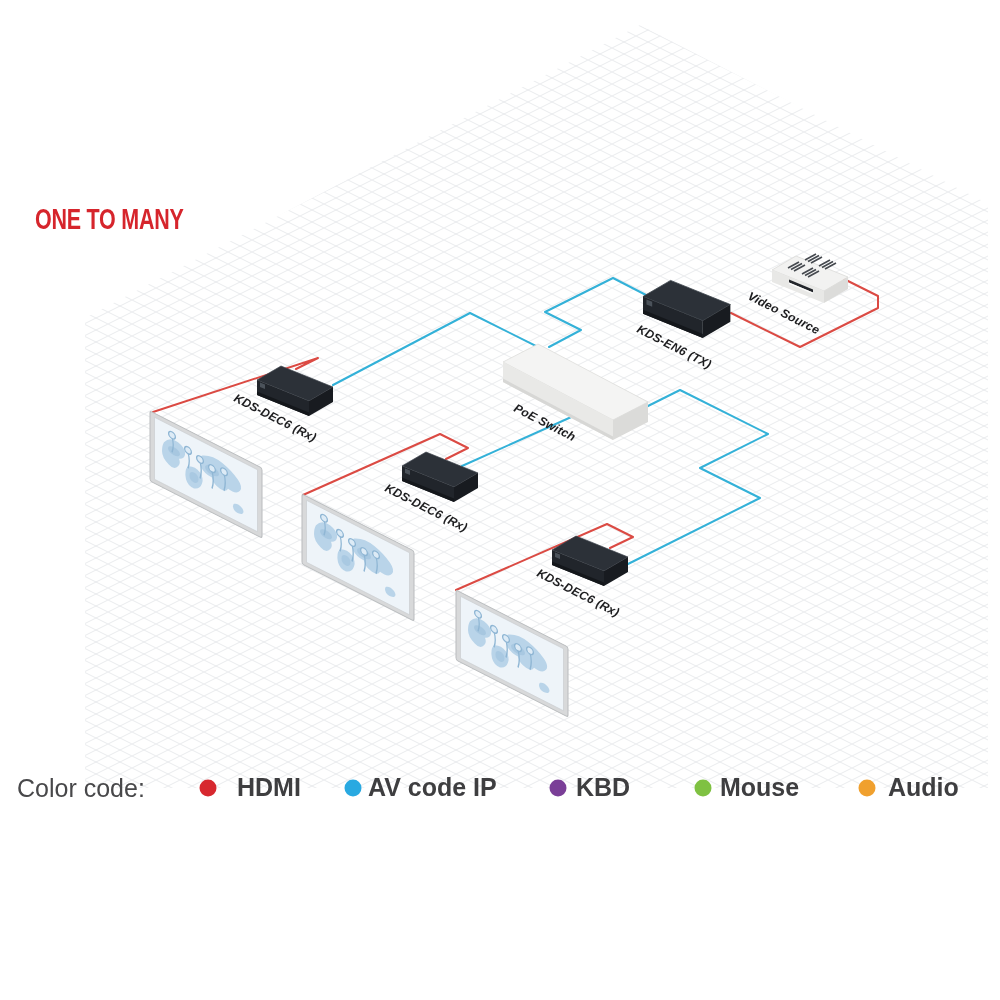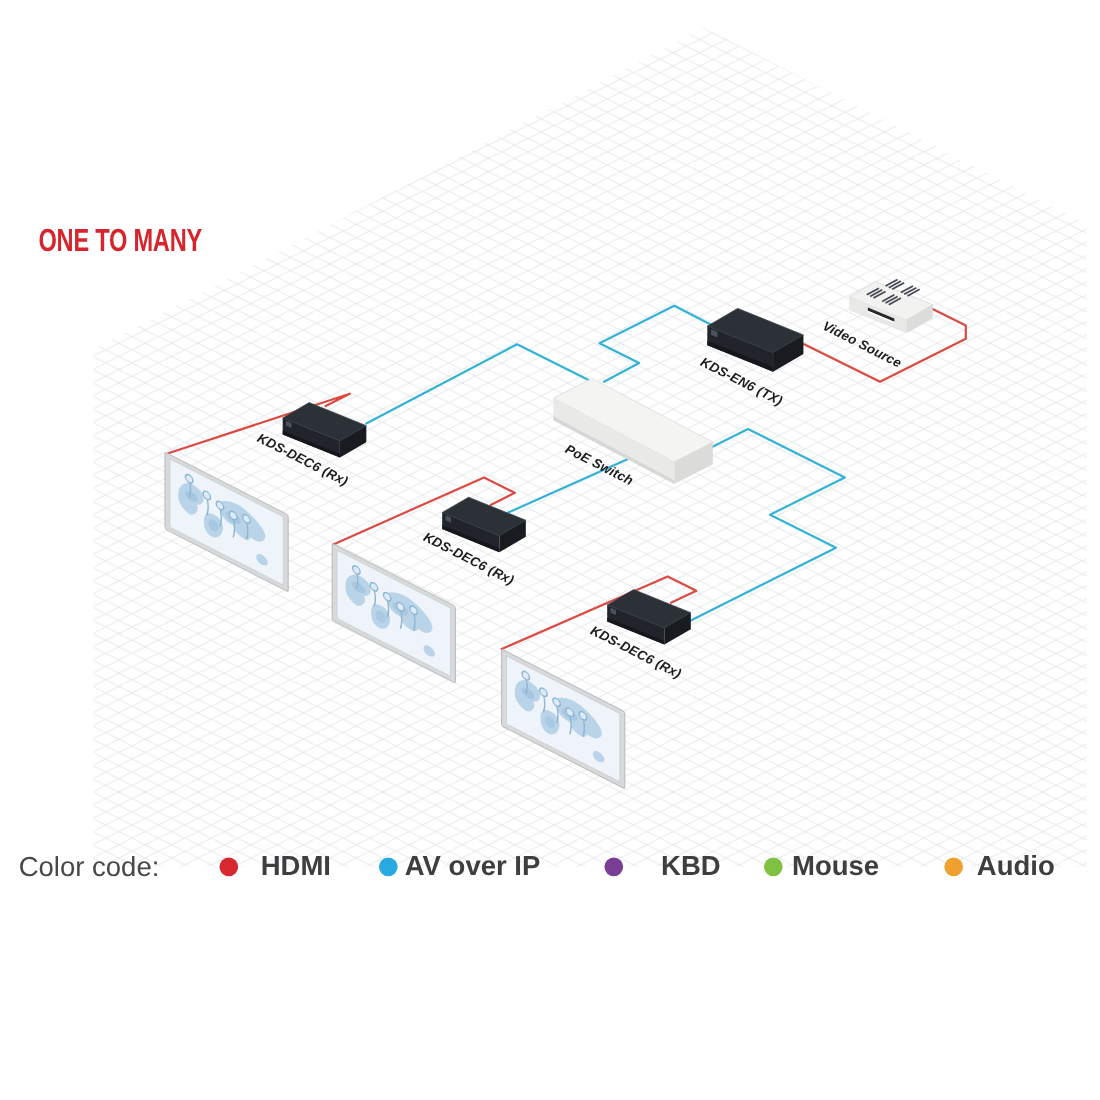--- a/index.html
+++ b/index.html
@@ -123,26 +123,26 @@
   <div class="legend-title">Color code:</div>
 
   <svg class="leg-dot" style="left:199px;" width="18" height="18">
       <circle cx="9" cy="9" r="8.5" fill="#d7282f"></circle>
     </svg>
   <div class="leg-name" style="left:222px;margin-left:15px;">HDMI</div>
 
   <svg class="leg-dot" style="left:344px;" width="18" height="18">
       <circle cx="9" cy="9" r="8.5" fill="#29a9e1"></circle>
     </svg>
-  <div class="leg-name" style="left:368px;">AV over IP</div>
+  <div class="leg-name" style="left:368px;">AV code IP</div>
 
   <svg class="leg-dot" style="left:549px;" width="18" height="18">
       <circle cx="9" cy="9" r="8.5" fill="#7a3e97"></circle>
     </svg>
-  <div class="leg-name" style="left:601px;">KBD</div>
+  <div class="leg-name" style="left:576px;">KBD</div>
 
   <svg class="leg-dot" style="left:694px;" width="18" height="18">
       <circle cx="9" cy="9" r="8.5" fill="#7fc142"></circle>
     </svg>
   <div class="leg-name" style="left:720px;">Mouse</div>
 
   <svg class="leg-dot" style="left:858px;" width="18" height="18">
       <circle cx="9" cy="9" r="8.5" fill="#f0a02e"></circle>
     </svg>
   <div class="leg-name" style="left:888px;">Audio</div>

